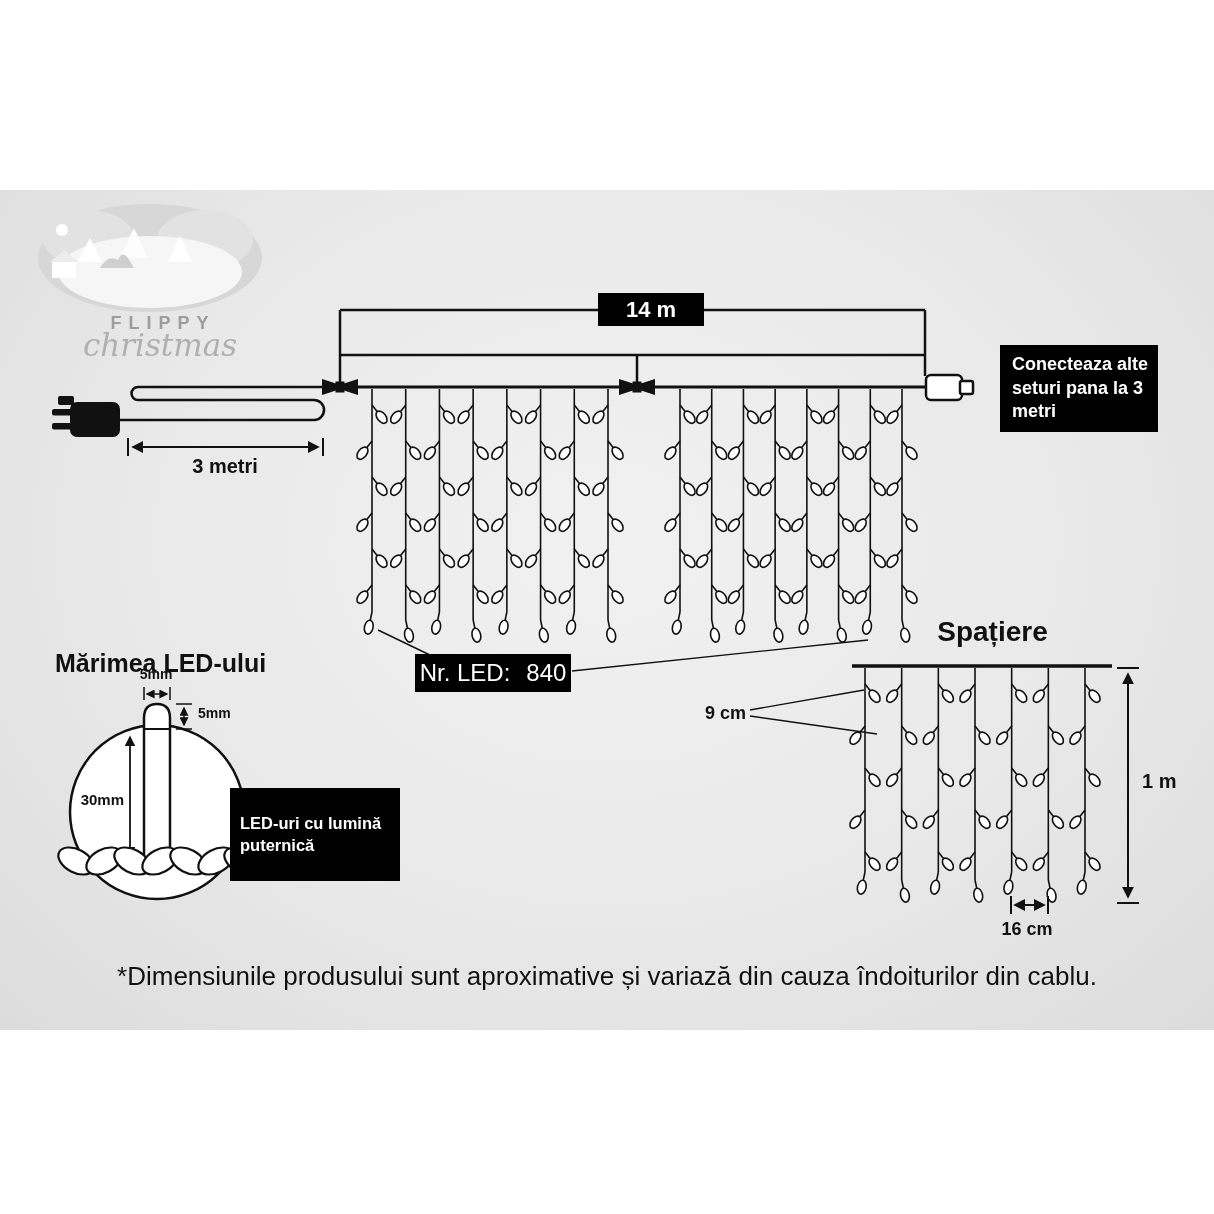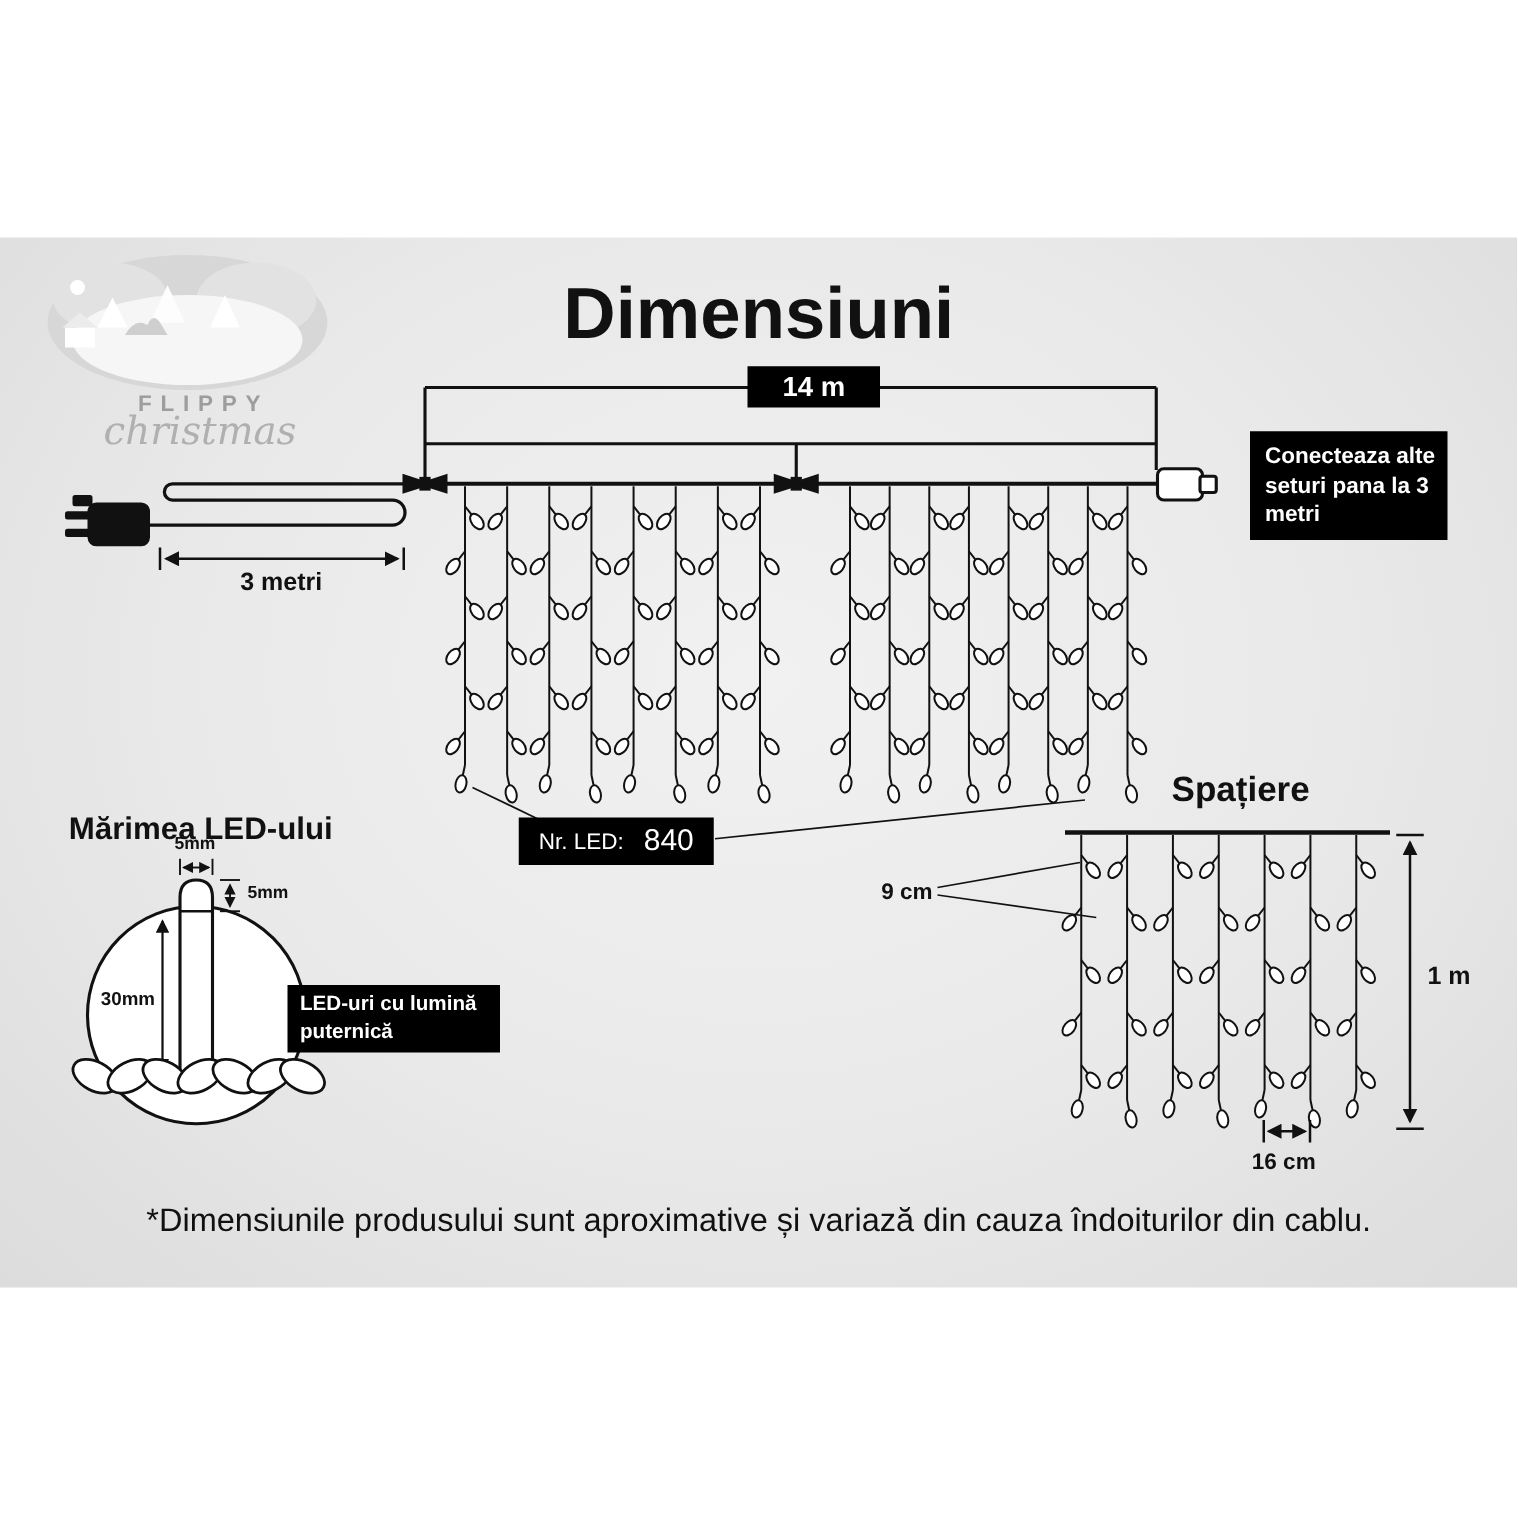--- a/index.html
+++ b/index.html
@@ -13,32 +13,32 @@
   .t-title{left:0;right:0;top:218px;text-align:center;font-size:58px;font-weight:bold;}
   .logo-flippy{left:88px;top:313px;width:150px;text-align:center;font-size:18px;letter-spacing:7px;color:#9d9d9d;font-weight:600;}
   .logo-christmas{left:70px;top:328px;width:180px;text-align:center;font-size:31px;font-style:italic;
                   font-family:"DejaVu Serif",serif;color:#b0b0b0;}
   .b-14m{left:582px;top:293px;width:106px;height:33px;font-size:22px;margin-left:16px;}
   .b-sections{left:465px;top:337px;width:336px;height:35px;font-size:21px;}
   .b-connect{left:1000px;top:345px;width:158px;height:87px;font-size:18px;justify-content:flex-start;
              text-align:left;padding:6px 6px 6px 12px;line-height:1.3;}
   .l-3metri{left:150px;top:455px;width:150px;text-align:center;font-size:20px;font-weight:bold;}
   .b-nrled{left:415px;top:654px;width:156px;height:38px;font-weight:normal;}
-  .b-nrled .nl{font-size:18px;margin-right:16px;}
+  .b-nrled .nl{font-size:24px;margin-right:16px;}
   .b-nrled .nv{font-size:24px;}
   .t-spatiere{left:900px;top:616px;width:185px;text-align:center;font-size:28px;font-weight:bold;}
   .l-9cm{left:692px;top:703px;width:54px;text-align:right;font-size:18px;font-weight:bold;}
   .l-1m{left:1142px;top:770px;font-size:20px;font-weight:bold;}
   .l-16cm{left:996px;top:919px;width:62px;text-align:center;font-size:18px;font-weight:bold;}
   .t-marimea{left:55px;top:649px;font-size:25px;font-weight:bold;}
   .l-5mm-top{left:126px;top:666px;width:60px;text-align:center;font-size:14px;font-weight:bold;}
   .l-5mm-side{left:198px;top:705px;font-size:14px;font-weight:bold;}
   .l-30mm{left:64px;top:791px;width:60px;text-align:right;font-size:15px;font-weight:bold;}
   .b-lednote{left:230px;top:788px;width:170px;min-height:54px;font-size:16.5px;font-weight:600;
-             justify-content:flex-start;align-items:flex-start;text-align:left;padding:4px 10px;line-height:1.35;}
+             justify-content:flex-start;align-items:flex-start;text-align:left;padding:24px 10px;line-height:1.35;}
   .t-disclaimer{left:0;right:0;top:962px;text-align:center;font-size:26px;}
 </style>
 </head>
 <body>
 
 <div class="canvas">
   <div class="gray"></div>
 
   <svg class="linework" width="1214" height="1214" viewBox="0 0 1214 1214">
     <defs>
@@ -791,21 +791,20 @@
       <ellipse rx="19" ry="11.5" transform="translate(76,861) rotate(28)" fill="#fff" stroke="#111" stroke-width="2.2"></ellipse>
       <ellipse rx="19" ry="11.5" transform="translate(104,861) rotate(-28)" fill="#fff" stroke="#111" stroke-width="2.2"></ellipse>
       <ellipse rx="19" ry="11.5" transform="translate(132,861) rotate(28)" fill="#fff" stroke="#111" stroke-width="2.2"></ellipse>
       <ellipse rx="19" ry="11.5" transform="translate(160,861) rotate(-28)" fill="#fff" stroke="#111" stroke-width="2.2"></ellipse>
       <ellipse rx="19" ry="11.5" transform="translate(188,861) rotate(28)" fill="#fff" stroke="#111" stroke-width="2.2"></ellipse>
       <ellipse rx="19" ry="11.5" transform="translate(216,861) rotate(-28)" fill="#fff" stroke="#111" stroke-width="2.2"></ellipse>
       <ellipse rx="19" ry="11.5" transform="translate(242,861) rotate(28)" fill="#fff" stroke="#111" stroke-width="2.2"></ellipse>
     </g>
   </svg>
 
-  <div class="lbl t-title">Dimensiuni</div>
   <div class="lbl logo-flippy">FLIPPY</div>
   <div class="lbl logo-christmas">christmas</div>
 
   <div class="bb b-14m">14 m</div>
   <div class="bb b-connect">Conecteaza alte seturi pana la 3 metri</div>
   <div class="lbl l-3metri">3 metri</div>
 
   <div class="bb b-nrled">
     <span class="nl">Nr. LED:</span>
     <span class="nv">840</span>

